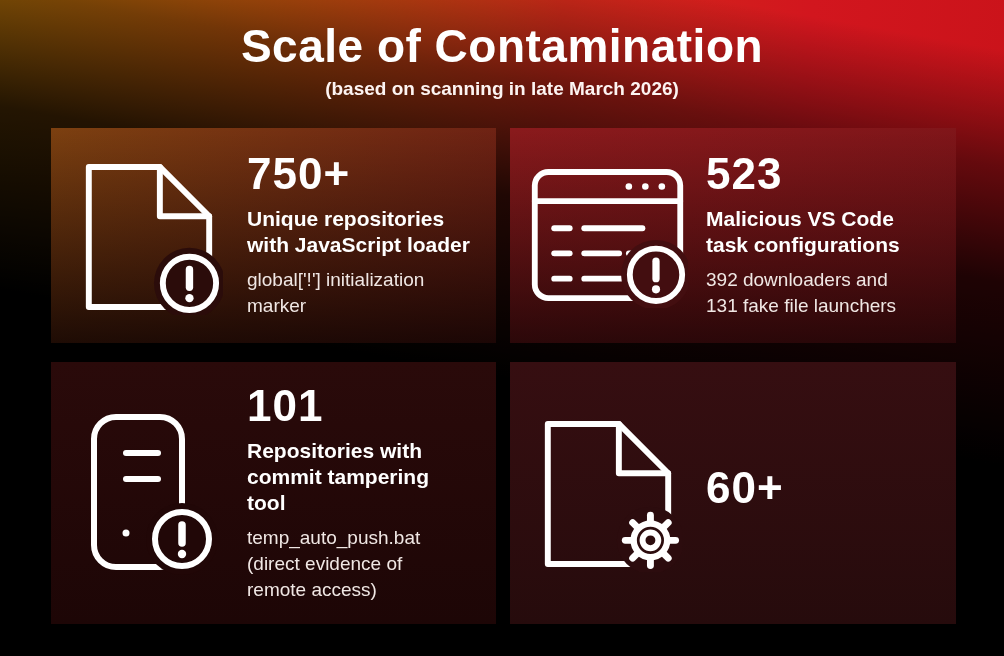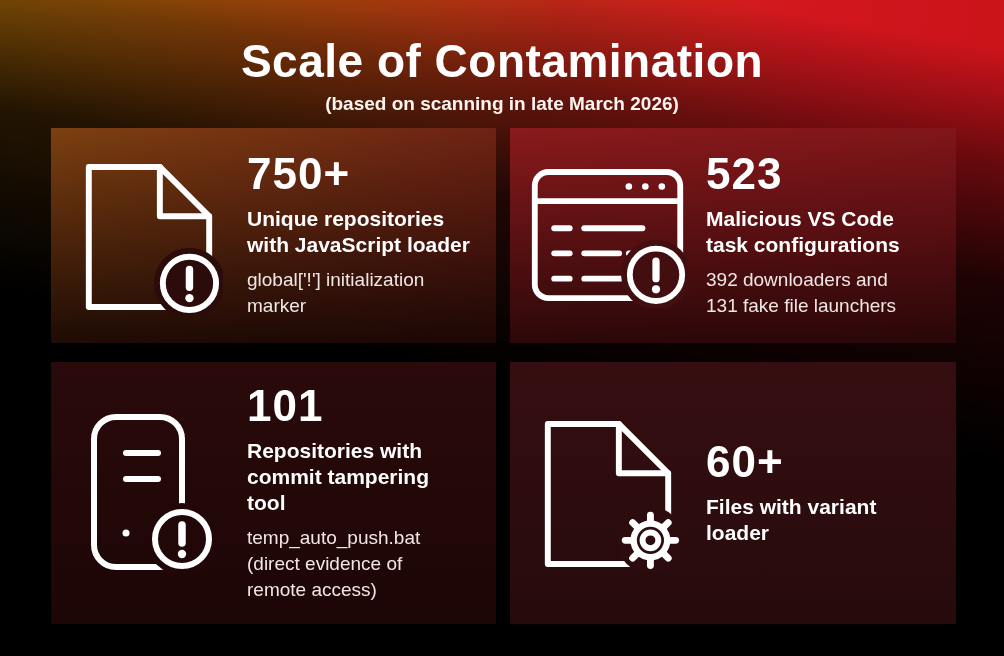--- a/index.html
+++ b/index.html
@@ -11,21 +11,21 @@
     font-family: "Liberation Sans", "DejaVu Sans", sans-serif;
     color: #fff;
   }
   .page-bg {
     position: absolute; inset: 0;
     background:
       linear-gradient(190deg, rgba(0,0,0,0) 6%, rgba(0,0,0,0.5) 20%, rgba(0,0,0,0.85) 34%, #000 56%),
       linear-gradient(97deg, #F0920B 0%, #E2620F 25%, #D32A1A 52%, #D2161E 75%, #C81219 100%);
   }
   .header {
-    position: absolute; left: 0; top: 15px; width: 100%;
+    position: absolute; left: 0; top: 0; width: 100%;
     text-align: center;
     z-index: 2;
   }
   .page-title {
     margin: 0; padding-top: 22px;
     font-size: 46px; font-weight: 800; letter-spacing: 0.5px;
     line-height: 1.05;
     color: #fff;
   }
   .page-subtitle {
@@ -198,20 +198,16 @@
           <line x1="104.6" y1="114.6" x2="100" y2="110"></line>
           <line x1="118" y1="109" x2="118" y2="102.5"></line>
           <line x1="131.4" y1="114.6" x2="136" y2="110"></line>
         </g>
         <circle cx="118" cy="128" r="17" fill="#2C0C0E" stroke-width="6.5"></circle>
         <circle cx="118" cy="128" r="8" stroke-width="6"></circle>
       </svg>
     </div>
     <div class="text-wrap">
       <div class="stat-value">60+</div>
-      <div class="stat-title">
-        <div class="line">Files with variant</div>
-        <div class="line">loader</div>
-      </div>
     </div>
   </div>
 
 </div>
 
 </body></html>

